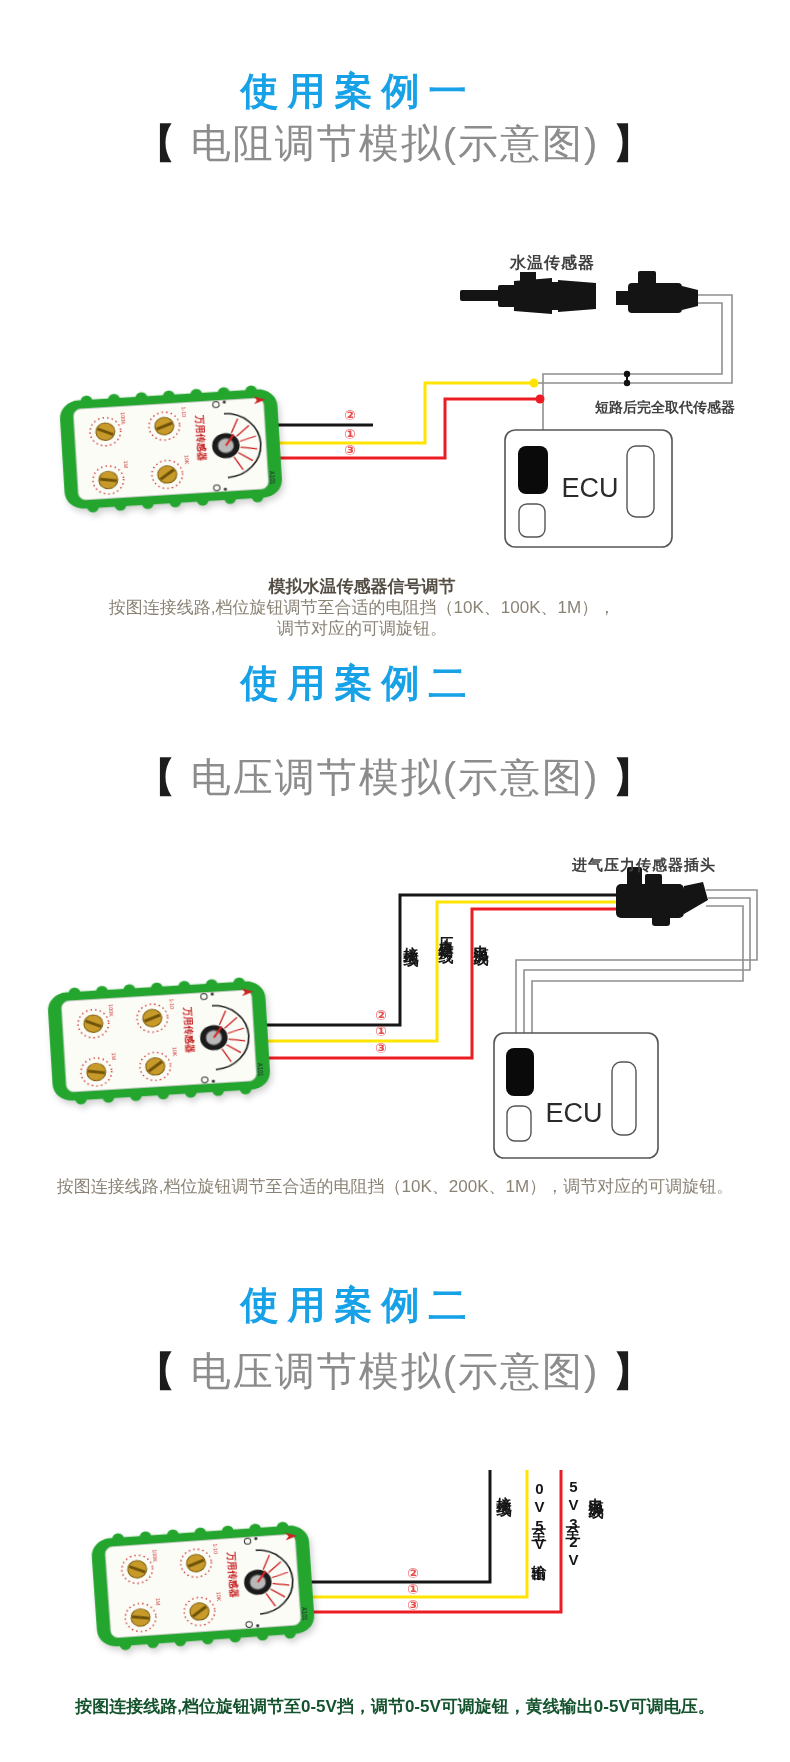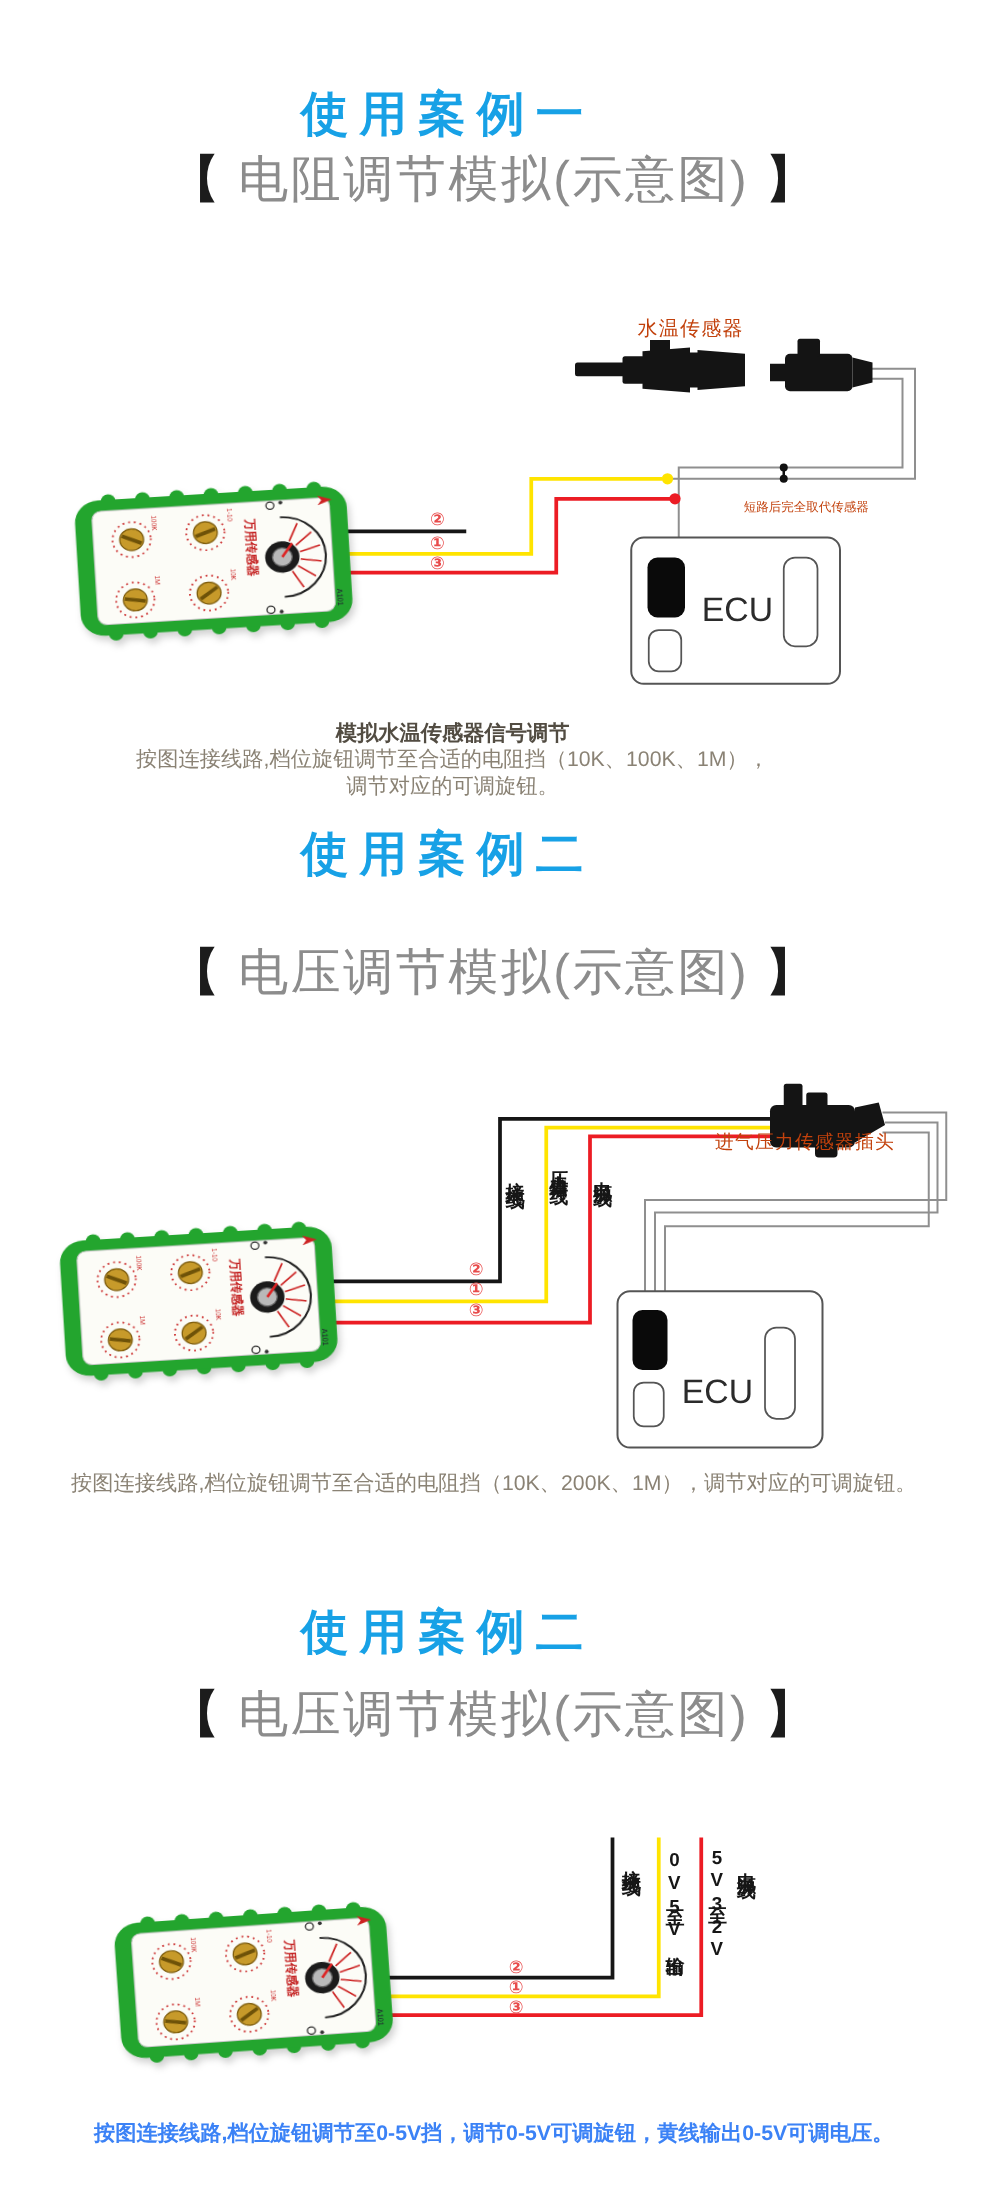--- a/index.html
+++ b/index.html
@@ -4,28 +4,28 @@
 <style>
   html,body{margin:0;padding:0;background:#ffffff;}
   .page{position:relative;width:790px;height:1762px;margin:0 auto;background:#fff;overflow:hidden;
         font-family:"Liberation Sans","DejaVu Sans",sans-serif;}
   .sec-title{position:absolute;left:0;width:716px;text-align:center;
         font-size:38px;font-weight:bold;letter-spacing:9px;color:#17a1e6;}
   .sec-sub{position:absolute;left:0;width:790px;text-align:center;font-size:40px;
         color:#8c8c8c;letter-spacing:2px;}
   .sec-sub .bracket{color:#1c1c1c;font-weight:bold;}
   .diag{position:absolute;left:0;}
-  .lbl{position:absolute;font-weight:normal;color:#c2410c;font-size:15px;letter-spacing:1px;white-space:nowrap;}
+  .lbl{position:absolute;font-weight:bold;color:#404040;font-size:15px;letter-spacing:1px;white-space:nowrap;}
   .vlabel{position:absolute;writing-mode:vertical-rl;text-orientation:upright;
         font-weight:bold;font-size:15px;color:#161616;letter-spacing:3px;line-height:1;white-space:nowrap;}
   .wnum{position:absolute;color:#e84c4c;font-size:14px;font-weight:bold;line-height:1;}
   .caption{position:absolute;width:790px;text-align:center;}
   .cap-title{font-size:17px;font-weight:bold;color:#524c42;line-height:21px;}
   .cap-line{font-size:17px;color:#8a8274;line-height:21px;}
-  .cap-final{font-size:17px;font-weight:bold;color:#3b82f6;line-height:21px;}
+  .cap-final{font-size:17px;font-weight:bold;color:#14532d;line-height:21px;}
   .device{position:absolute;filter:drop-shadow(2px 4px 3px rgba(0,0,0,0.18));}
   svg text{font-family:"Liberation Sans","DejaVu Sans",sans-serif;}
 </style>
 </head>
 <body>
 
 <div class="page">
 
   <svg width="0" height="0" style="position:absolute" aria-hidden="true">
     <defs>
@@ -140,21 +140,21 @@
 
     <g>
       <rect x="505" y="430" width="167" height="117" rx="10" fill="#fff" stroke="#555" stroke-width="1.6"></rect>
       <rect x="518" y="446" width="30" height="48" rx="8" fill="#0a0a0a"></rect>
       <rect x="519" y="504" width="26" height="33" rx="8" fill="none" stroke="#555" stroke-width="1.4"></rect>
       <rect x="627" y="446" width="27" height="71" rx="9" fill="none" stroke="#555" stroke-width="1.4"></rect>
       <text x="590" y="497" text-anchor="middle" font-size="27" fill="#2b2b2b">ECU</text>
     </g>
   </svg>
   <div class="lbl" style="left:510px;top:253px;font-size:16px;">水温传感器</div>
-  <div class="lbl" style="left:595px;top:399px;font-size:10px;letter-spacing:0;">短路后完全取代传感器</div>
+  <div class="lbl" style="left:595px;top:399px;font-size:14px;letter-spacing:0;">短路后完全取代传感器</div>
   <div class="wnum" style="left:344px;top:408px;">②</div>
   <div class="wnum" style="left:344px;top:427px;">①</div>
   <div class="wnum" style="left:344px;top:443px;">③</div>
   <svg class="device" style="left:60px;top:390px;transform:rotate(-3.5deg);" width="222" height="118" viewBox="0 0 210 122" preserveAspectRatio="none">
     <use href="#device-sym" xlink:href="#device-sym"></use>
   </svg>
   <div class="caption" style="top:576px;left:-33px;">
     <div class="cap-title">模拟水温传感器信号调节</div>
     <div class="cap-line">按图连接线路,档位旋钮调节至合适的电阻挡（10K、100K、1M），</div>
     <div class="cap-line">调节对应的可调旋钮。</div>
@@ -184,21 +184,21 @@
     </g>
 
     <g>
       <rect x="494" y="1033" width="164" height="125" rx="10" fill="#fff" stroke="#555" stroke-width="1.6"></rect>
       <rect x="506" y="1048" width="28" height="48" rx="8" fill="#0a0a0a"></rect>
       <rect x="507" y="1106" width="24" height="35" rx="8" fill="none" stroke="#555" stroke-width="1.4"></rect>
       <rect x="612" y="1062" width="24" height="73" rx="9" fill="none" stroke="#555" stroke-width="1.4"></rect>
       <text x="574" y="1122" text-anchor="middle" font-size="27" fill="#2b2b2b">ECU</text>
     </g>
   </svg>
-  <div class="lbl" style="left:572px;top:904px;">进气压力传感器插头</div>
+  <div class="lbl" style="left:572px;top:856px;">进气压力传感器插头</div>
   <div class="vlabel" style="left:404px;top:934px;">接地线</div>
   <div class="vlabel" style="left:439px;top:925px;">压力信号线</div>
   <div class="vlabel" style="left:474px;top:933px;">电源线</div>
   <div class="wnum" style="left:375px;top:1008px;">②</div>
   <div class="wnum" style="left:375px;top:1024px;">①</div>
   <div class="wnum" style="left:375px;top:1041px;">③</div>
   <svg class="device" style="left:48px;top:982px;transform:rotate(-3.5deg);" width="222" height="118" viewBox="0 0 210 122" preserveAspectRatio="none">
     <use href="#device-sym" xlink:href="#device-sym"></use>
   </svg>
   <div class="caption" style="top:1176px;">

